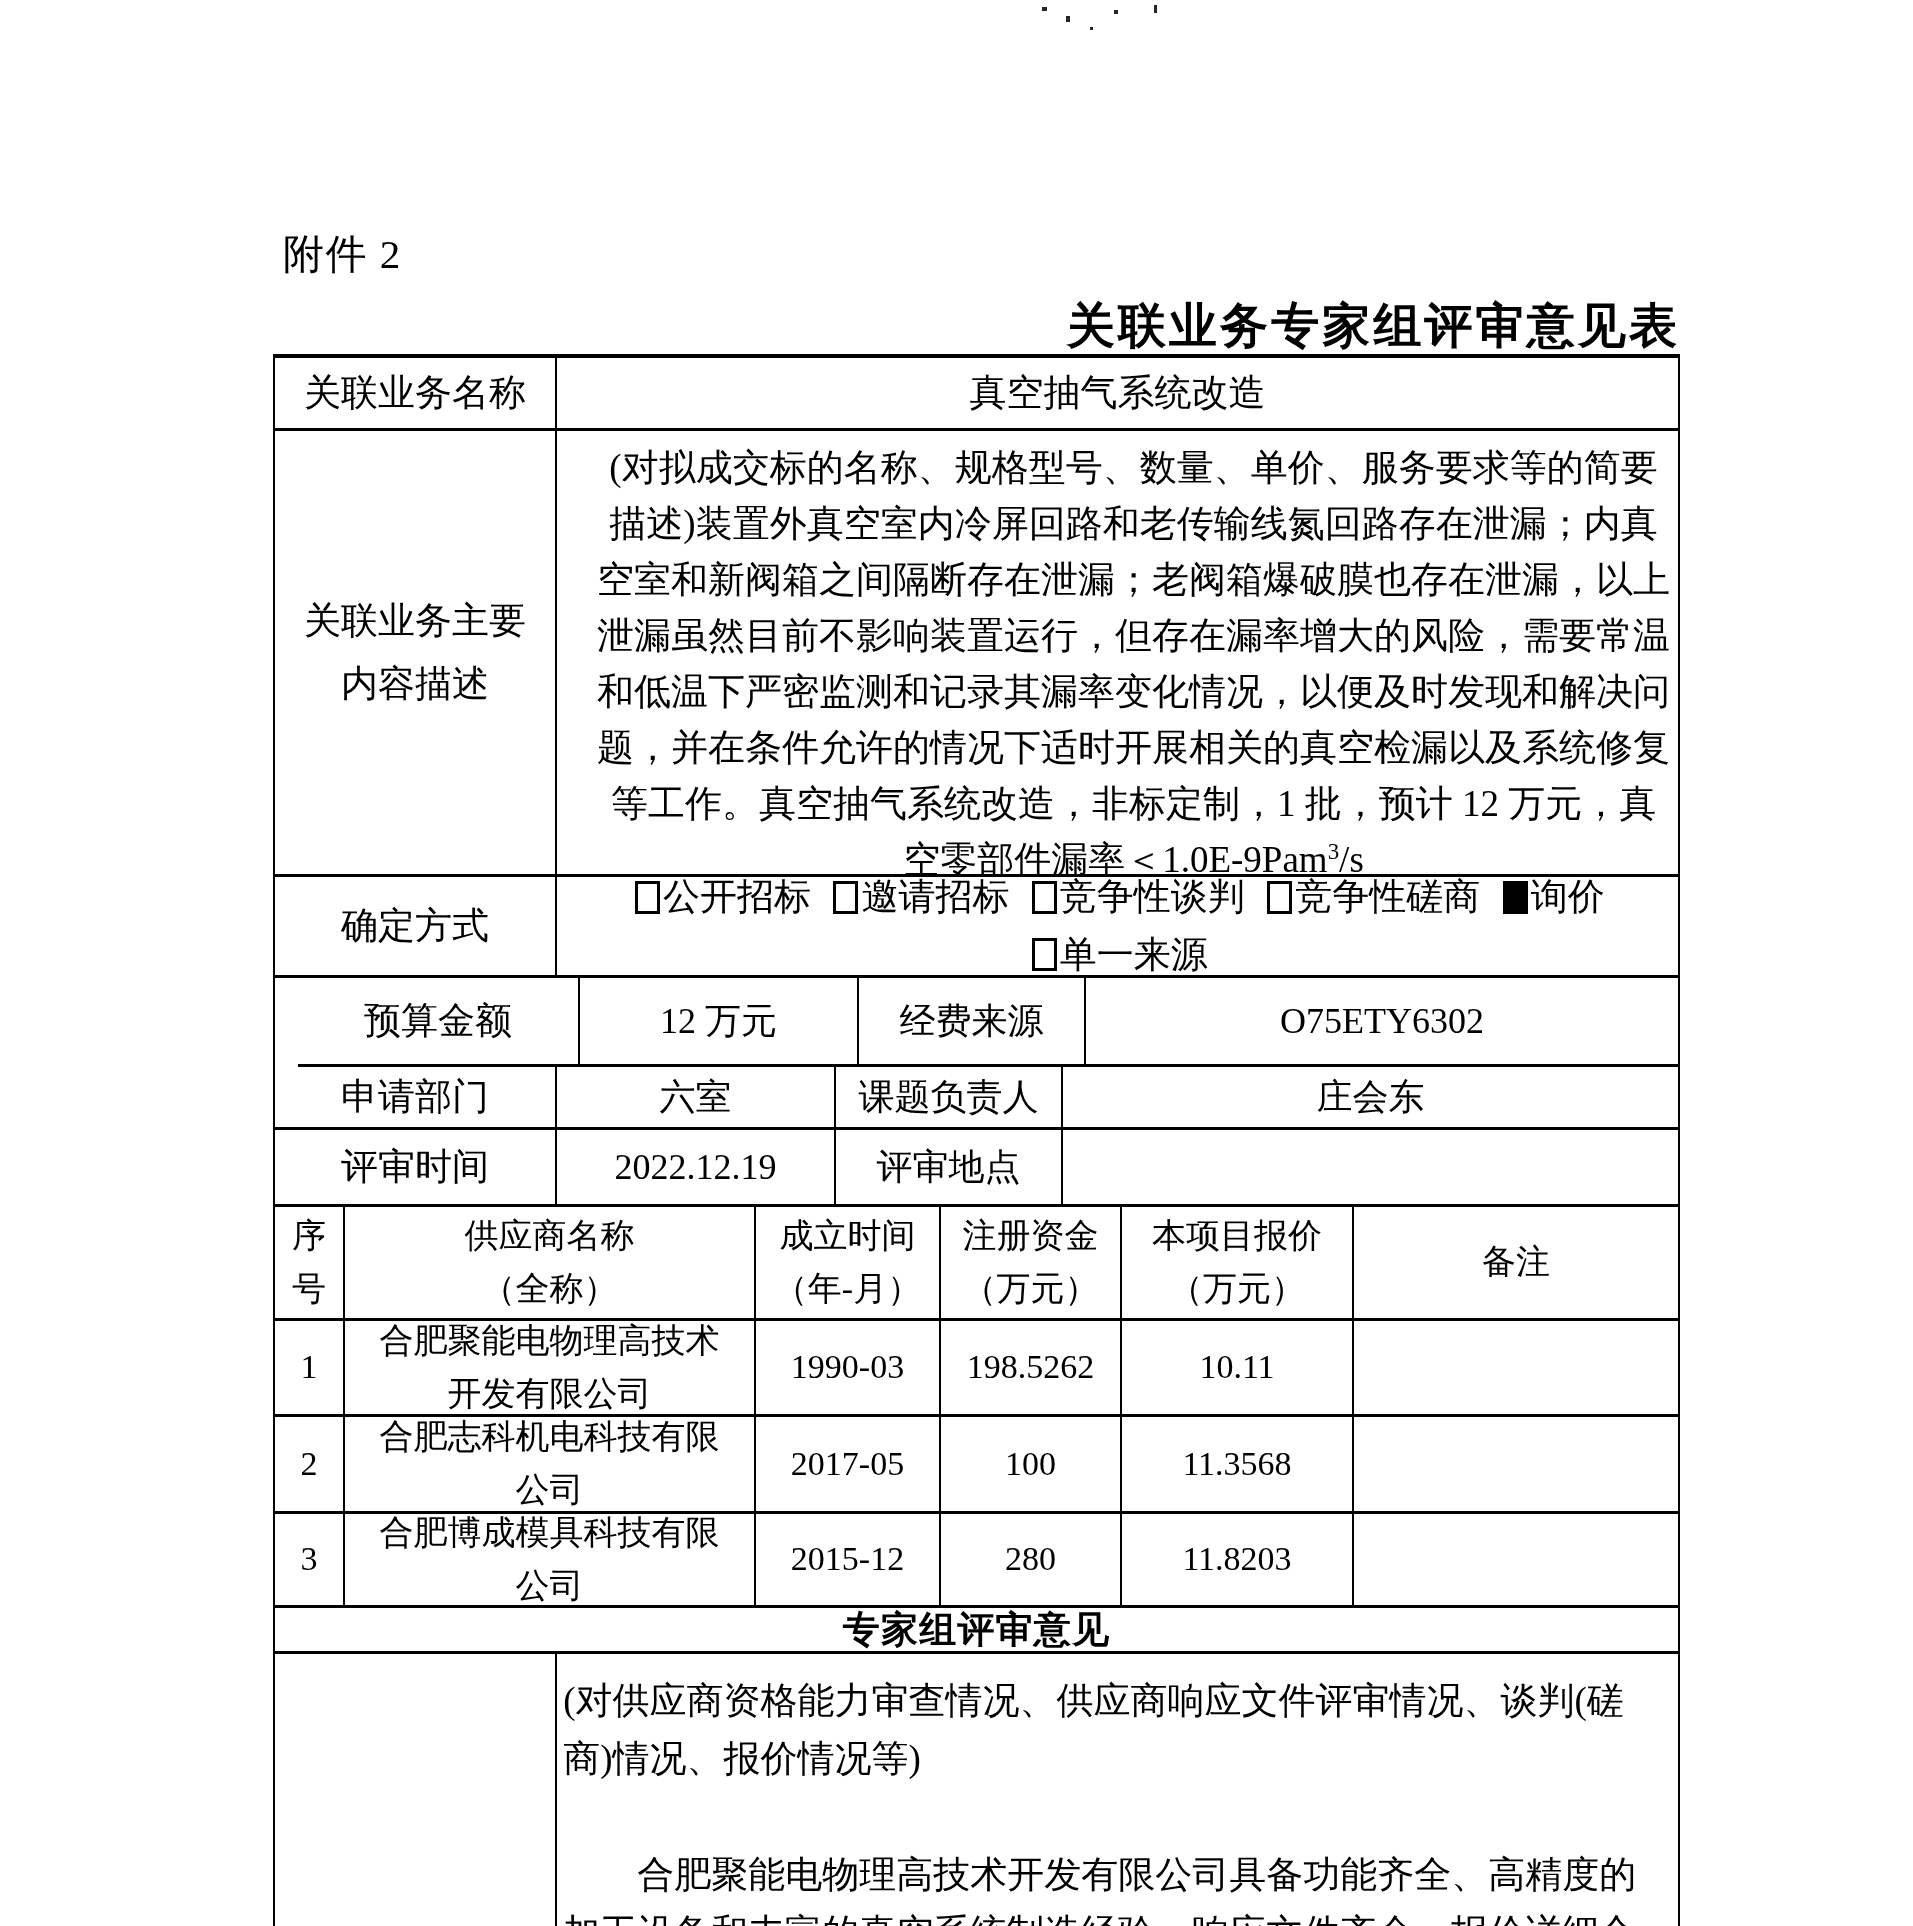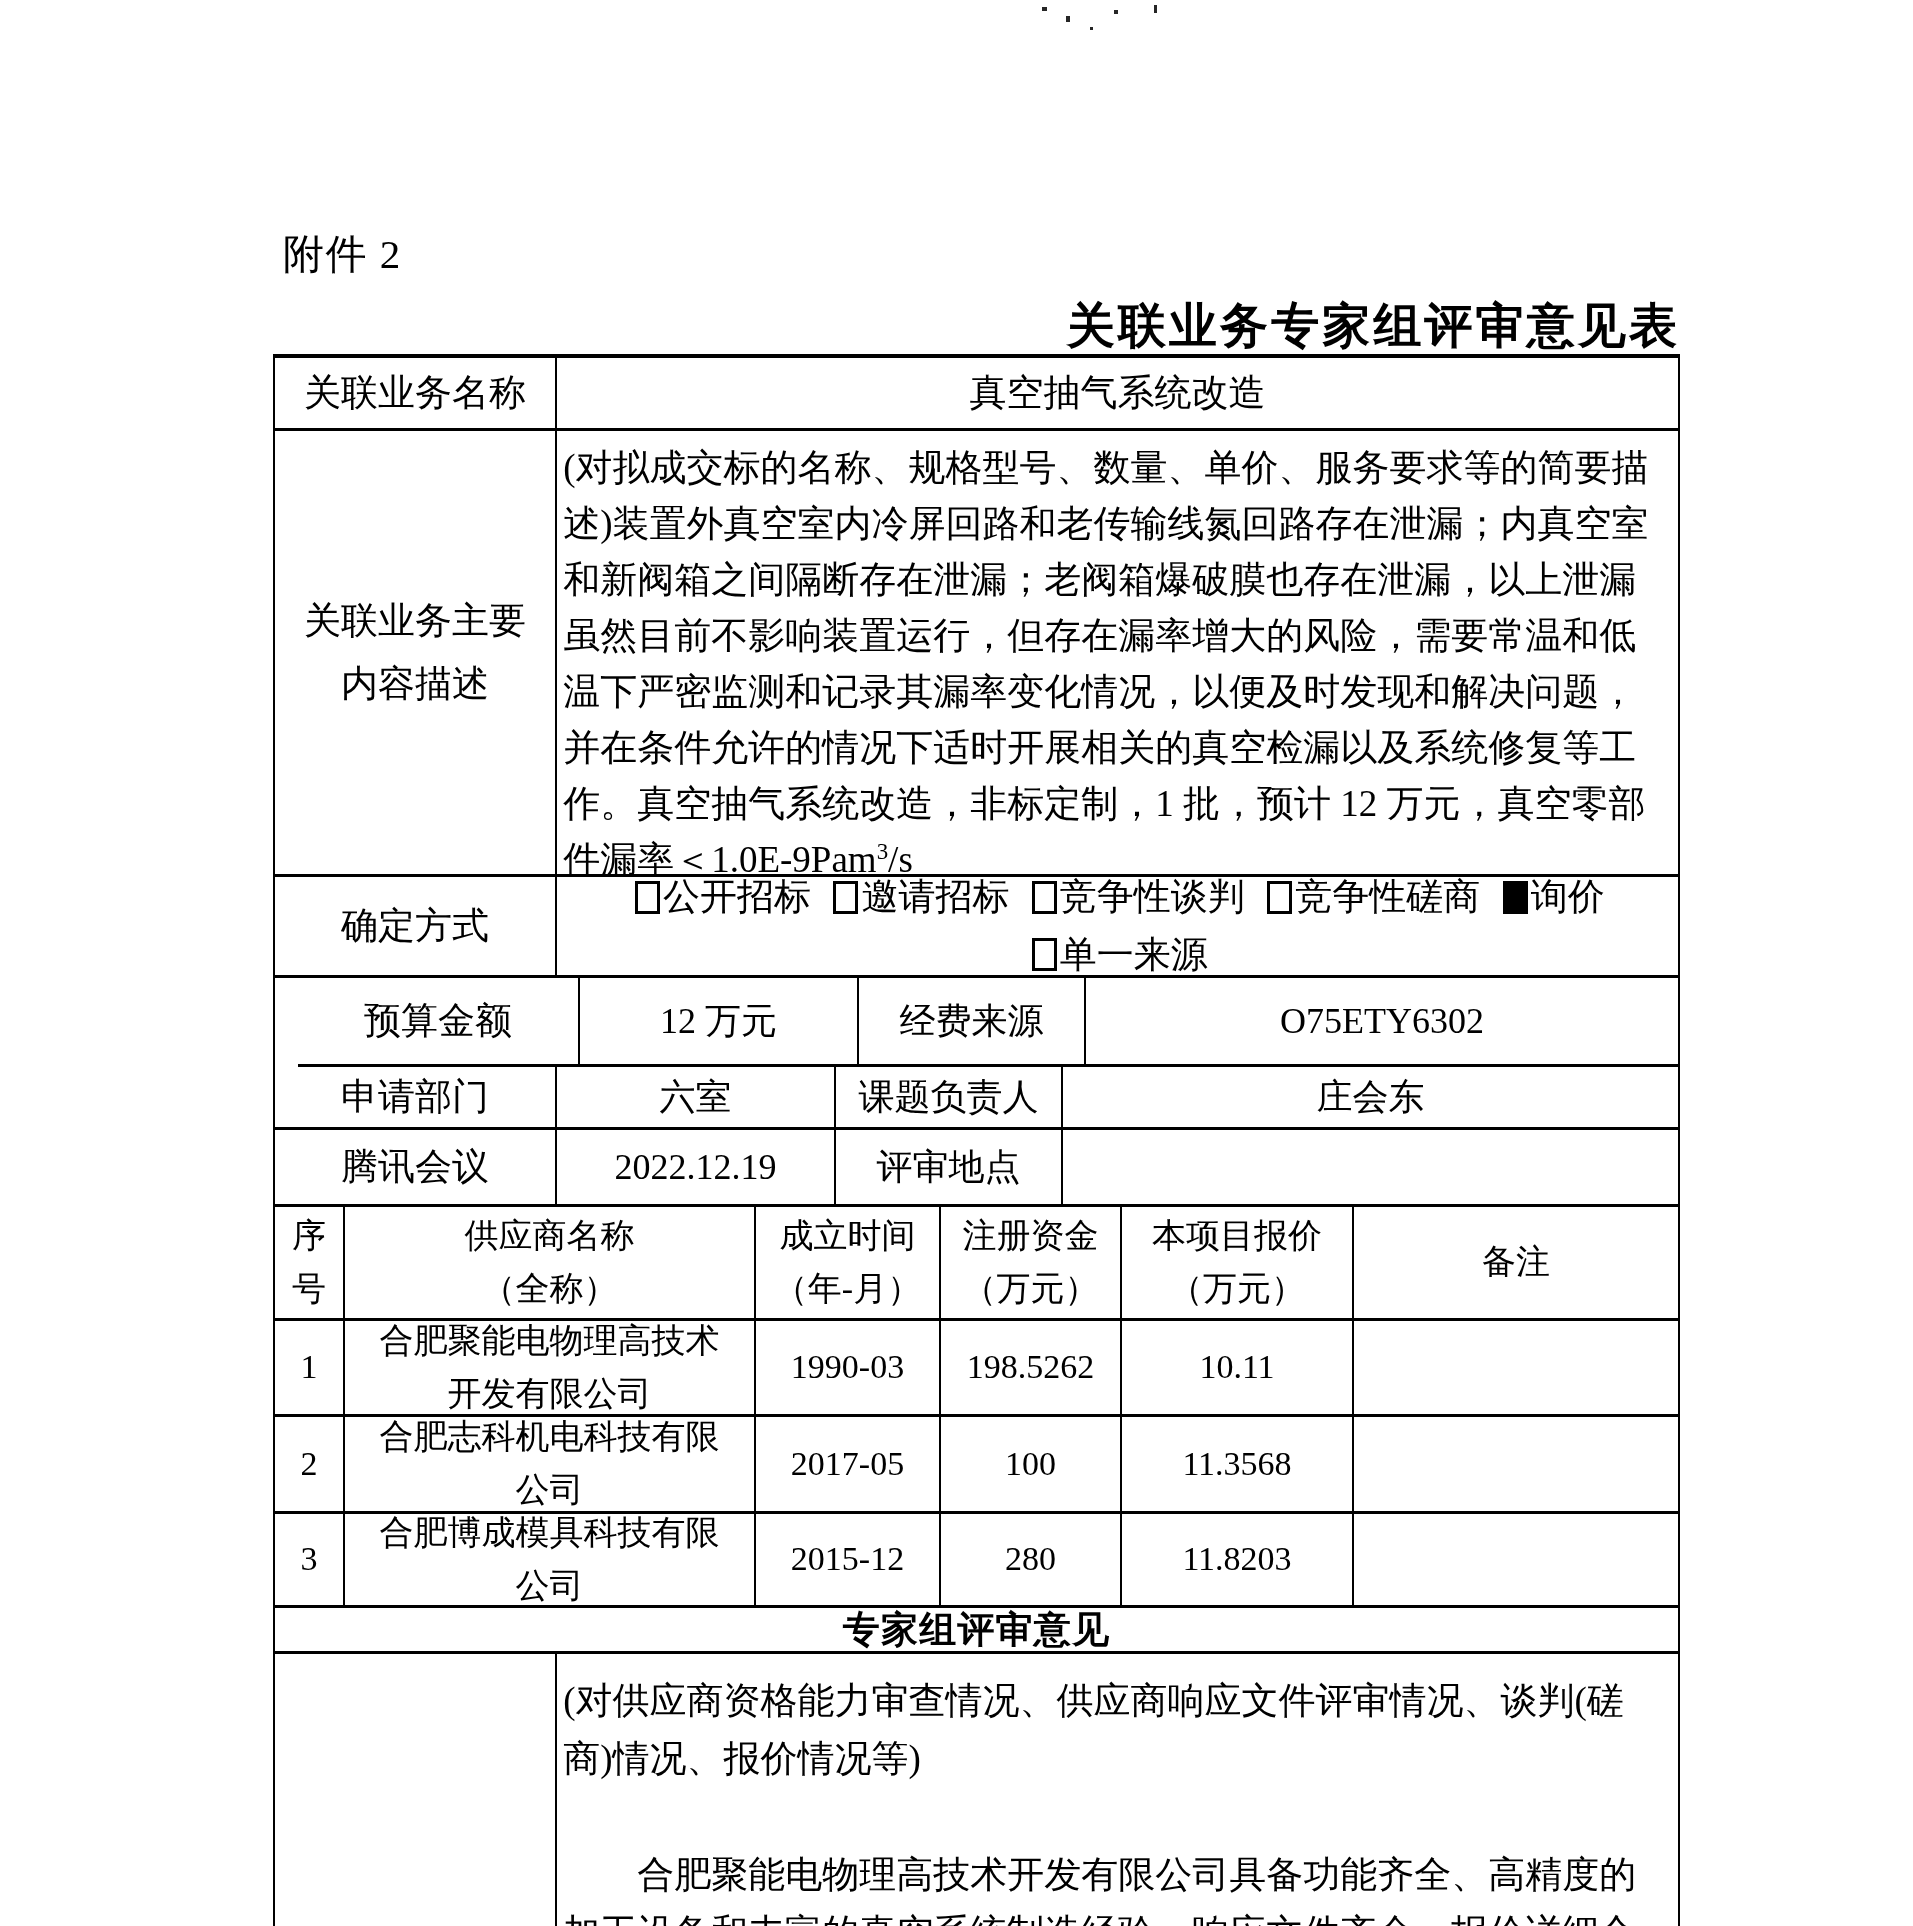--- a/index.html
+++ b/index.html
@@ -88,22 +88,23 @@
   .r11 { height: 94px; }
   .r12 { height: 46px; }
 
   
   .desc-cell {
     flex: 1 1 auto;
     display: block;
     padding: 9.2px 6.2px 0 6.2px;
     font-size: 37px;
     line-height: 56px;
-    text-align: left;
+    text-align: center;
     word-break: break-all;
+    margin-left: 32px;
   }
   .desc-cell sup { font-size: 62%; line-height: 0; }
 
   
   .method-cell {
     flex: 1 1 auto;
     display: flex;
     flex-wrap: wrap;
     align-content: center;
     align-items: center;
@@ -226,21 +227,21 @@
     </div>
 
     <div class="row r5">
       <div class="cell label-cell">申请部门</div>
       <div class="cell mid2">六室</div>
       <div class="cell mid3">课题负责人</div>
       <div class="cell mid4 last">庄会东</div>
     </div>
 
     <div class="row r6">
-      <div class="cell label-cell">腾讯会议</div>
+      <div class="cell label-cell">评审时间</div>
       <div class="cell mid2">2022.12.19</div>
       <div class="cell mid3">评审地点</div>
     </div>
 
 
     <div class="row r8">
       <div class="cell sup-cell c-no">序
 号</div>
       <div class="cell sup-cell c-name">供应商名称
 （全称）</div>

